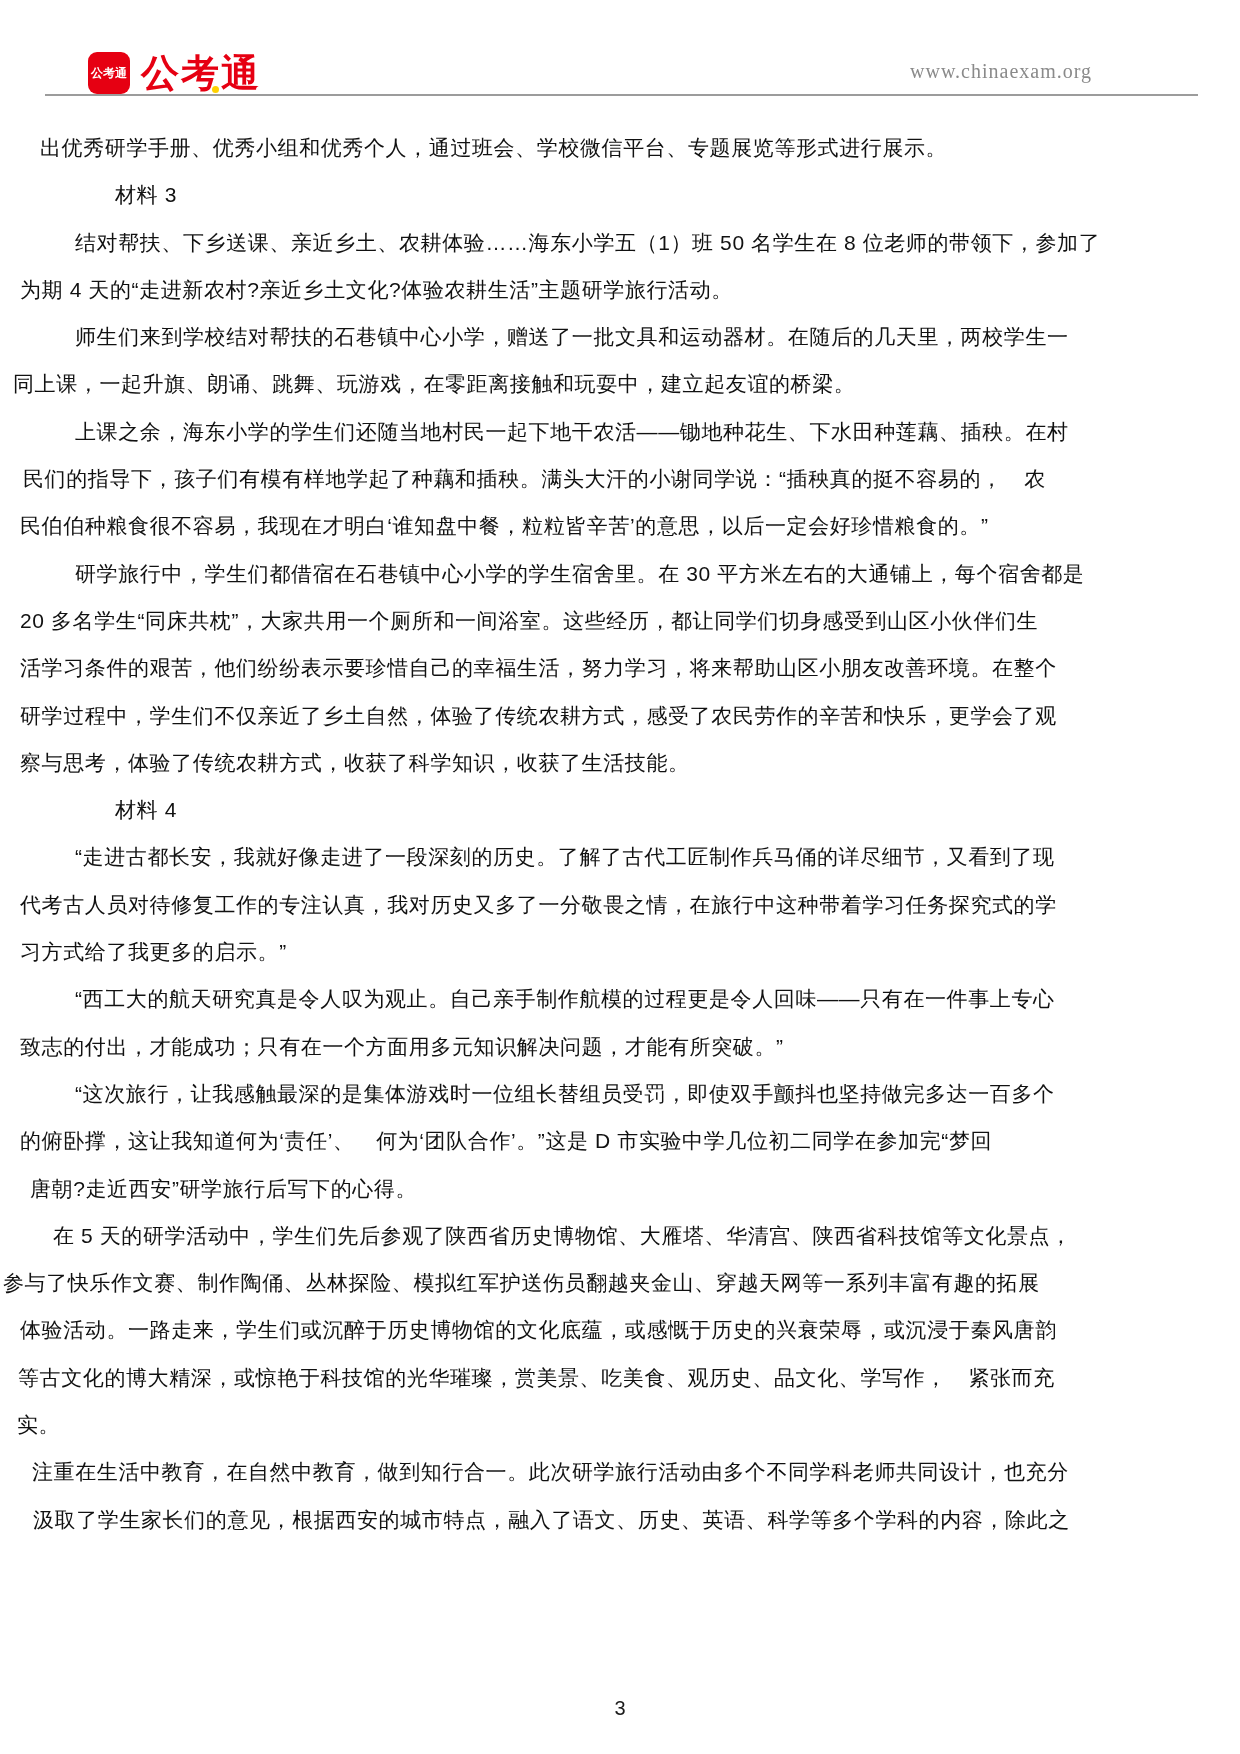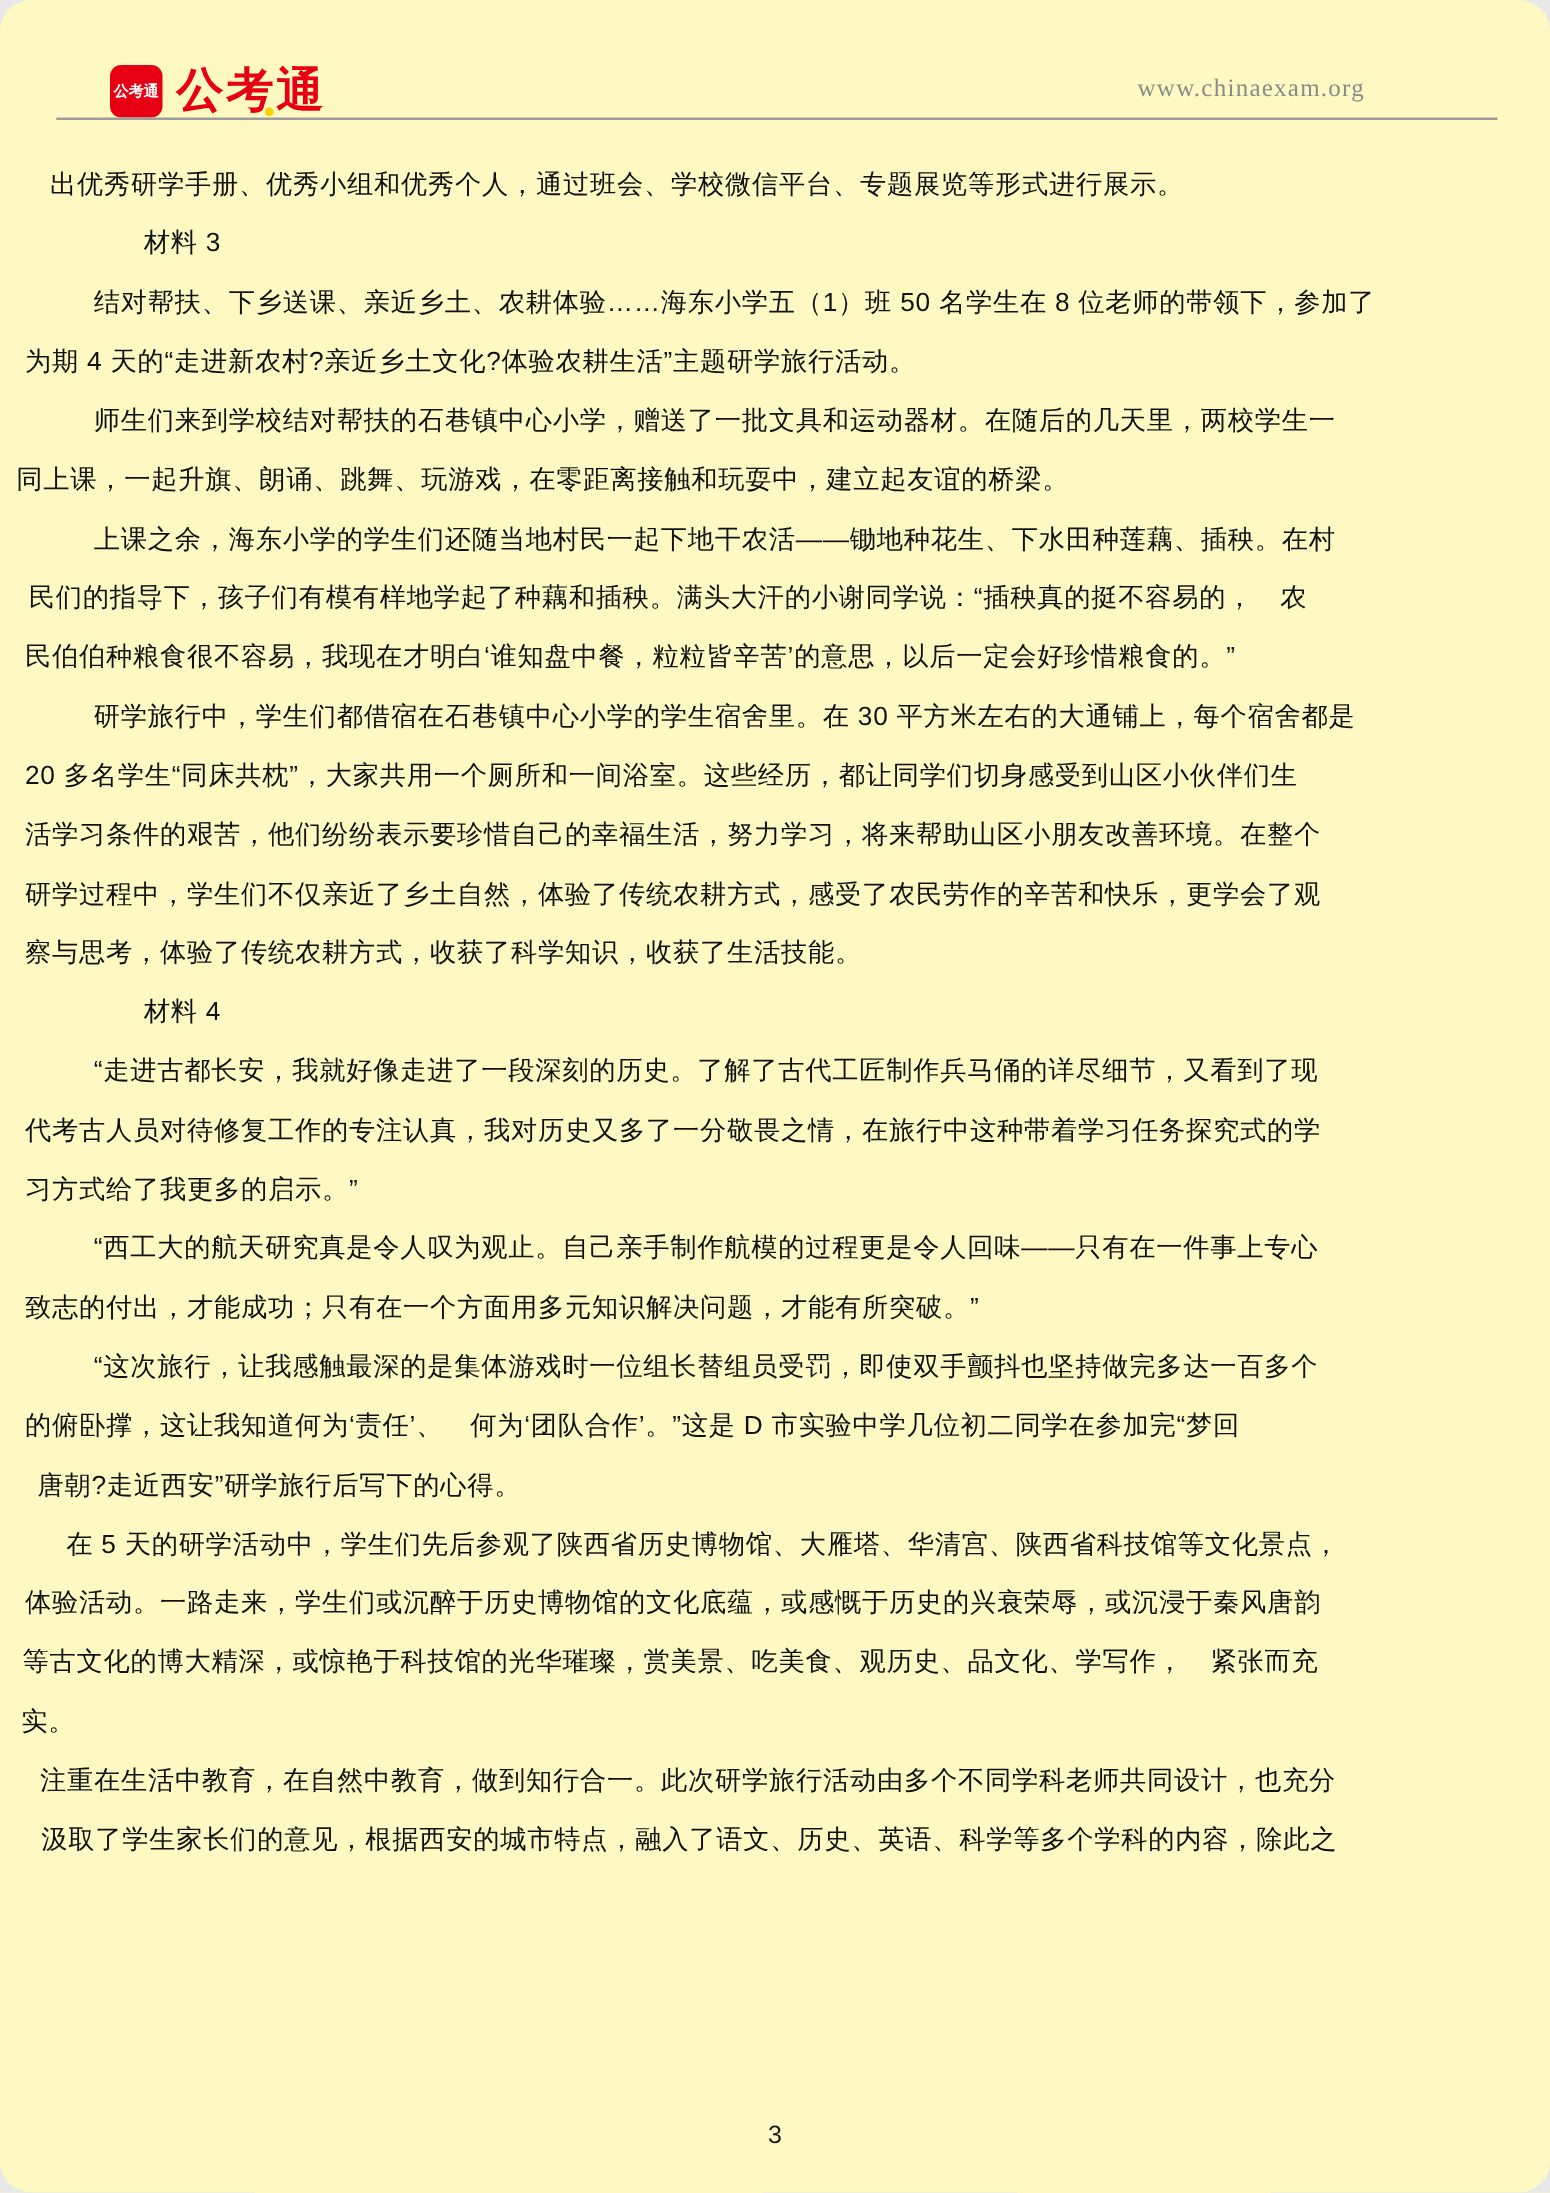--- a/index.html
+++ b/index.html
@@ -1,26 +1,25 @@
 <!DOCTYPE html>
 <html style="--brand-red: #e60012; --accent-yellow: #ffd100; --url-gray: #8a8a8a; --rule-gray: #9c9c9c; --text-black: #111111;"><head>
 <meta charset="utf-8">
 <style>
   * { margin: 0; padding: 0; box-sizing: border-box; }
   html, body { background: #e8e8e8; }
   .page {
     position: relative;
     width: 1240px;
     height: 1754px;
-    background: #fef9c3;
+    background: #ffffff;
     margin: 0 auto;
     overflow: hidden;
     font-family: "Liberation Sans", sans-serif;
     color: var(--text-black, #111111);
-    border-radius: 25px;
   }
   
   .logo-badge {
     position: absolute;
     left: 88px; top: 52px;
     width: 42px; height: 42px;
     background: var(--brand-red, #e60012);
     border-radius: 9px;
     display: flex; align-items: center; justify-content: center;
   }
@@ -119,20 +118,21 @@
     <div class="ln heading" style="margin-left:95px">材料 4</div>
     <div class="ln" style="margin-left:55px">“走进古都长安，我就好像走进了一段深刻的历史。了解了古代工匠制作兵马俑的详尽细节，又看到了现</div>
     <div class="ln" style="margin-left:0px">代考古人员对待修复工作的专注认真，我对历史又多了一分敬畏之情，在旅行中这种带着学习任务探究式的学</div>
     <div class="ln" style="margin-left:0px">习方式给了我更多的启示。”</div>
     <div class="ln" style="margin-left:55px">“西工大的航天研究真是令人叹为观止。自己亲手制作航模的过程更是令人回味——只有在一件事上专心</div>
     <div class="ln" style="margin-left:0px">致志的付出，才能成功；只有在一个方面用多元知识解决问题，才能有所突破。”</div>
     <div class="ln" style="margin-left:55px">“这次旅行，让我感触最深的是集体游戏时一位组长替组员受罚，即使双手颤抖也坚持做完多达一百多个</div>
     <div class="ln" style="margin-left:0px">的俯卧撑，这让我知道何为‘责任’、　何为‘团队合作’。”这是 D 市实验中学几位初二同学在参加完“梦回</div>
     <div class="ln" style="margin-left:10px">唐朝?走近西安”研学旅行后写下的心得。</div>
     <div class="ln" style="margin-left:33px">在 5 天的研学活动中，学生们先后参观了陕西省历史博物馆、大雁塔、华清宫、陕西省科技馆等文化景点，</div>
+    <div class="ln" style="margin-left:-17px">参与了快乐作文赛、制作陶俑、丛林探险、模拟红军护送伤员翻越夹金山、穿越天网等一系列丰富有趣的拓展</div>
     <div class="ln" style="margin-left:0px">体验活动。一路走来，学生们或沉醉于历史博物馆的文化底蕴，或感慨于历史的兴衰荣辱，或沉浸于秦风唐韵</div>
     <div class="ln" style="margin-left:-2px">等古文化的博大精深，或惊艳于科技馆的光华璀璨，赏美景、吃美食、观历史、品文化、学写作，　紧张而充</div>
     <div class="ln" style="margin-left:-3px">实。</div>
     <div class="ln" style="margin-left:12px">注重在生活中教育，在自然中教育，做到知行合一。此次研学旅行活动由多个不同学科老师共同设计，也充分</div>
     <div class="ln" style="margin-left:13px">汲取了学生家长们的意见，根据西安的城市特点，融入了语文、历史、英语、科学等多个学科的内容，除此之</div>
   </div>
 
   <div class="page-number">3</div>
 
 </div>

